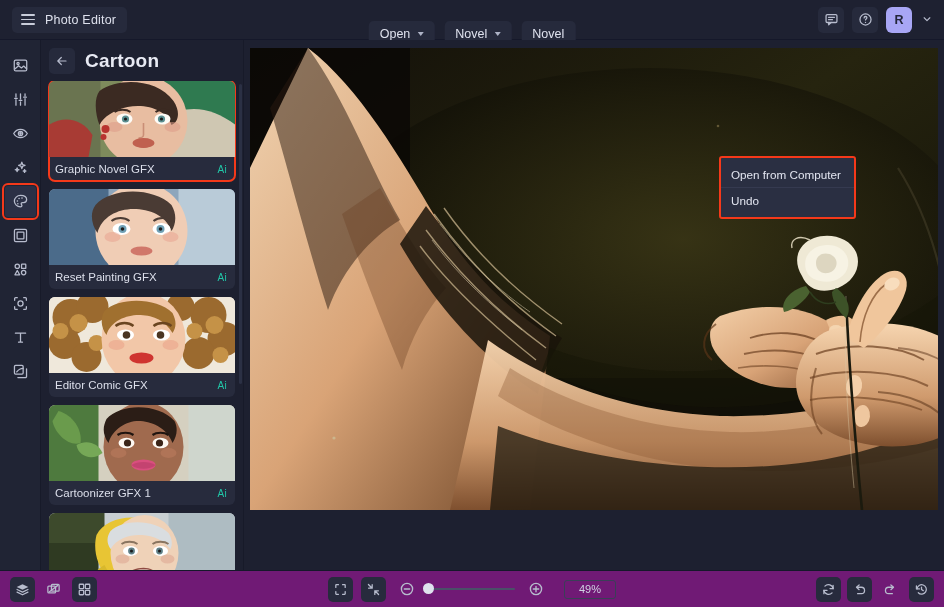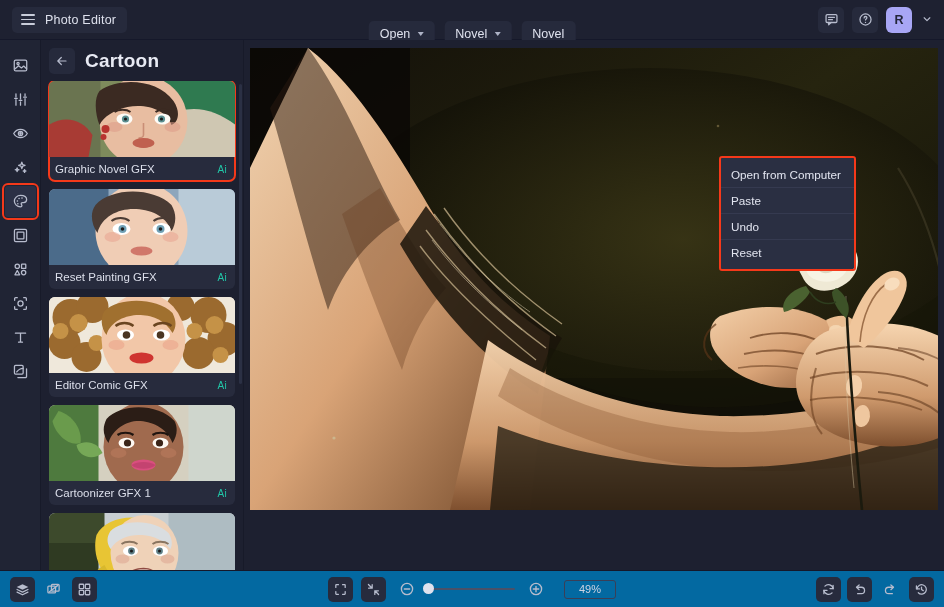--- a/index.html
+++ b/index.html
@@ -127,21 +127,21 @@
     padding:4px 0; z-index:30;
   }
   .ctx-item {
     font-size:11.7px; color:#e2e5f0; padding:6px 10px; cursor:pointer;
     white-space:nowrap;
   }
   .ctx-item + .ctx-item { border-top:1px solid #353a50; }
 
   
   .bottombar {
-    height:37px; min-height:37px; background:#0369a1;
+    height:37px; min-height:37px; background:#701a75;
     border-top:1px solid #15182a;
     display:flex; align-items:center; padding:0 10px;
     position:relative;
   }
   .bb-left { display:flex; align-items:center; gap:6px; }
   .bb-center {
     position:absolute; left:50%; transform:translateX(-50%);
     display:flex; align-items:center; gap:8px;
   }
   .bb-right { margin-left:auto; display:flex; align-items:center; gap:6px; }
@@ -575,23 +575,21 @@
             <path d="M560 244 C566 254 576 258 586 254" stroke="#2e3d1e" stroke-width="1.6" fill="none"></path>
           </g>
 
           <circle cx="84" cy="390" r="1.6" fill="#cdbb93" opacity=".85"></circle>
           <circle cx="468" cy="78" r="1.3" fill="#8a7c4e" opacity=".6"></circle>
         </svg>
 
         
         <div class="ctx-menu">
           <div class="ctx-item">Open from Computer</div>
-          <div class="ctx-item">Paste</div>
           <div class="ctx-item">Undo</div>
-          <div class="ctx-item">Reset</div>
         </div>
       </div>
     </div>
   </div>
 
   <div class="bottombar">
 
     <div class="bb-left">
       <div class="bb-btn filled">
         <svg width="15" height="15" viewBox="0 0 16 16">

